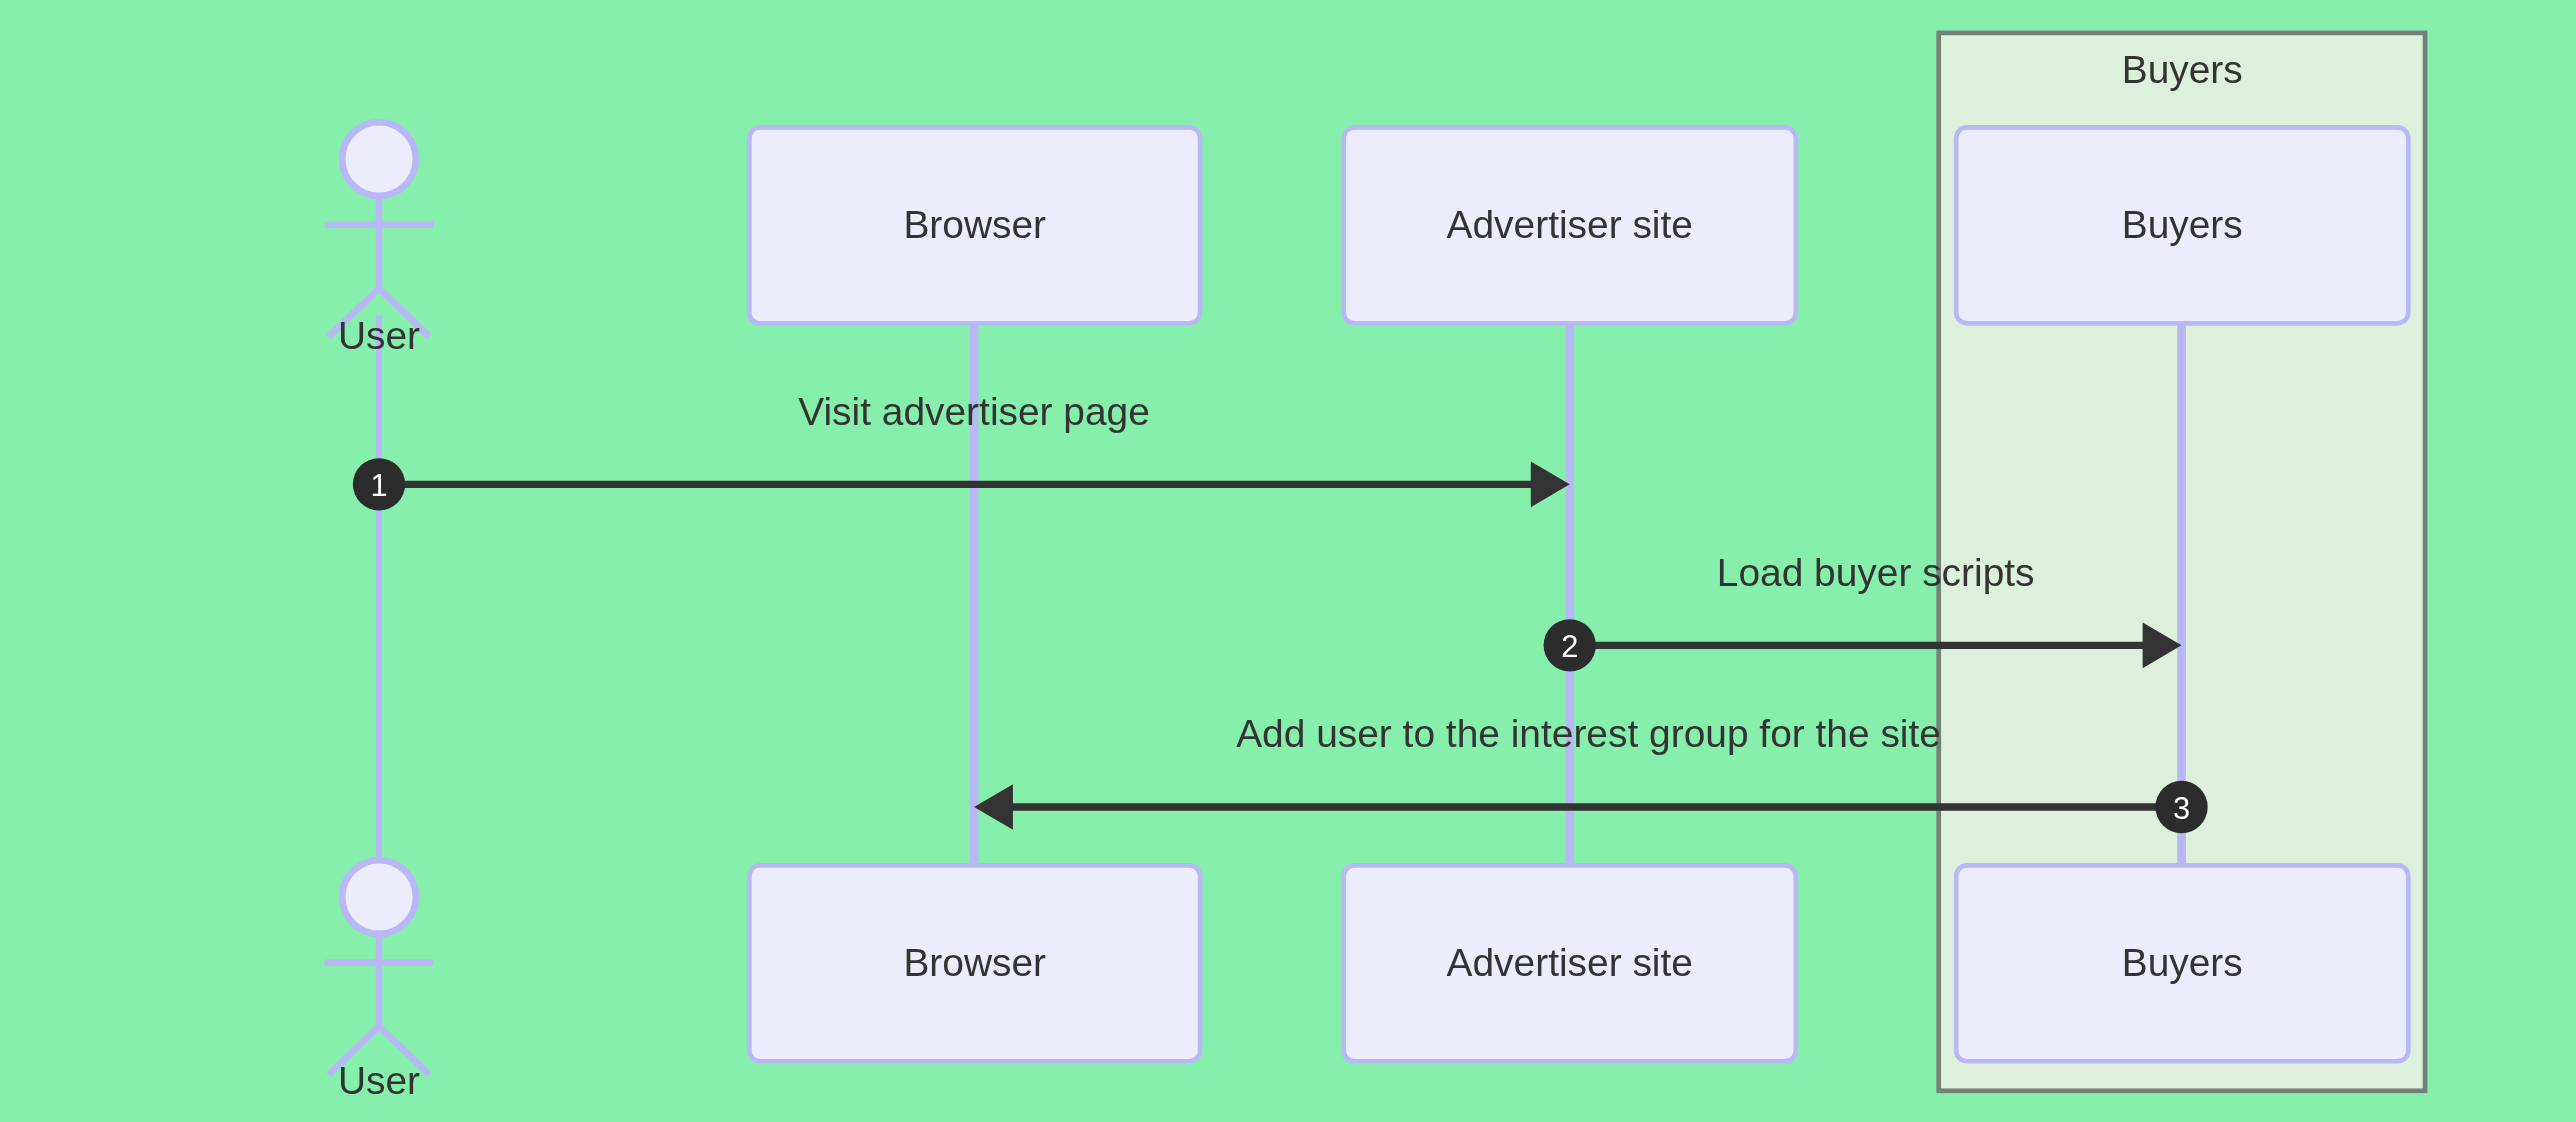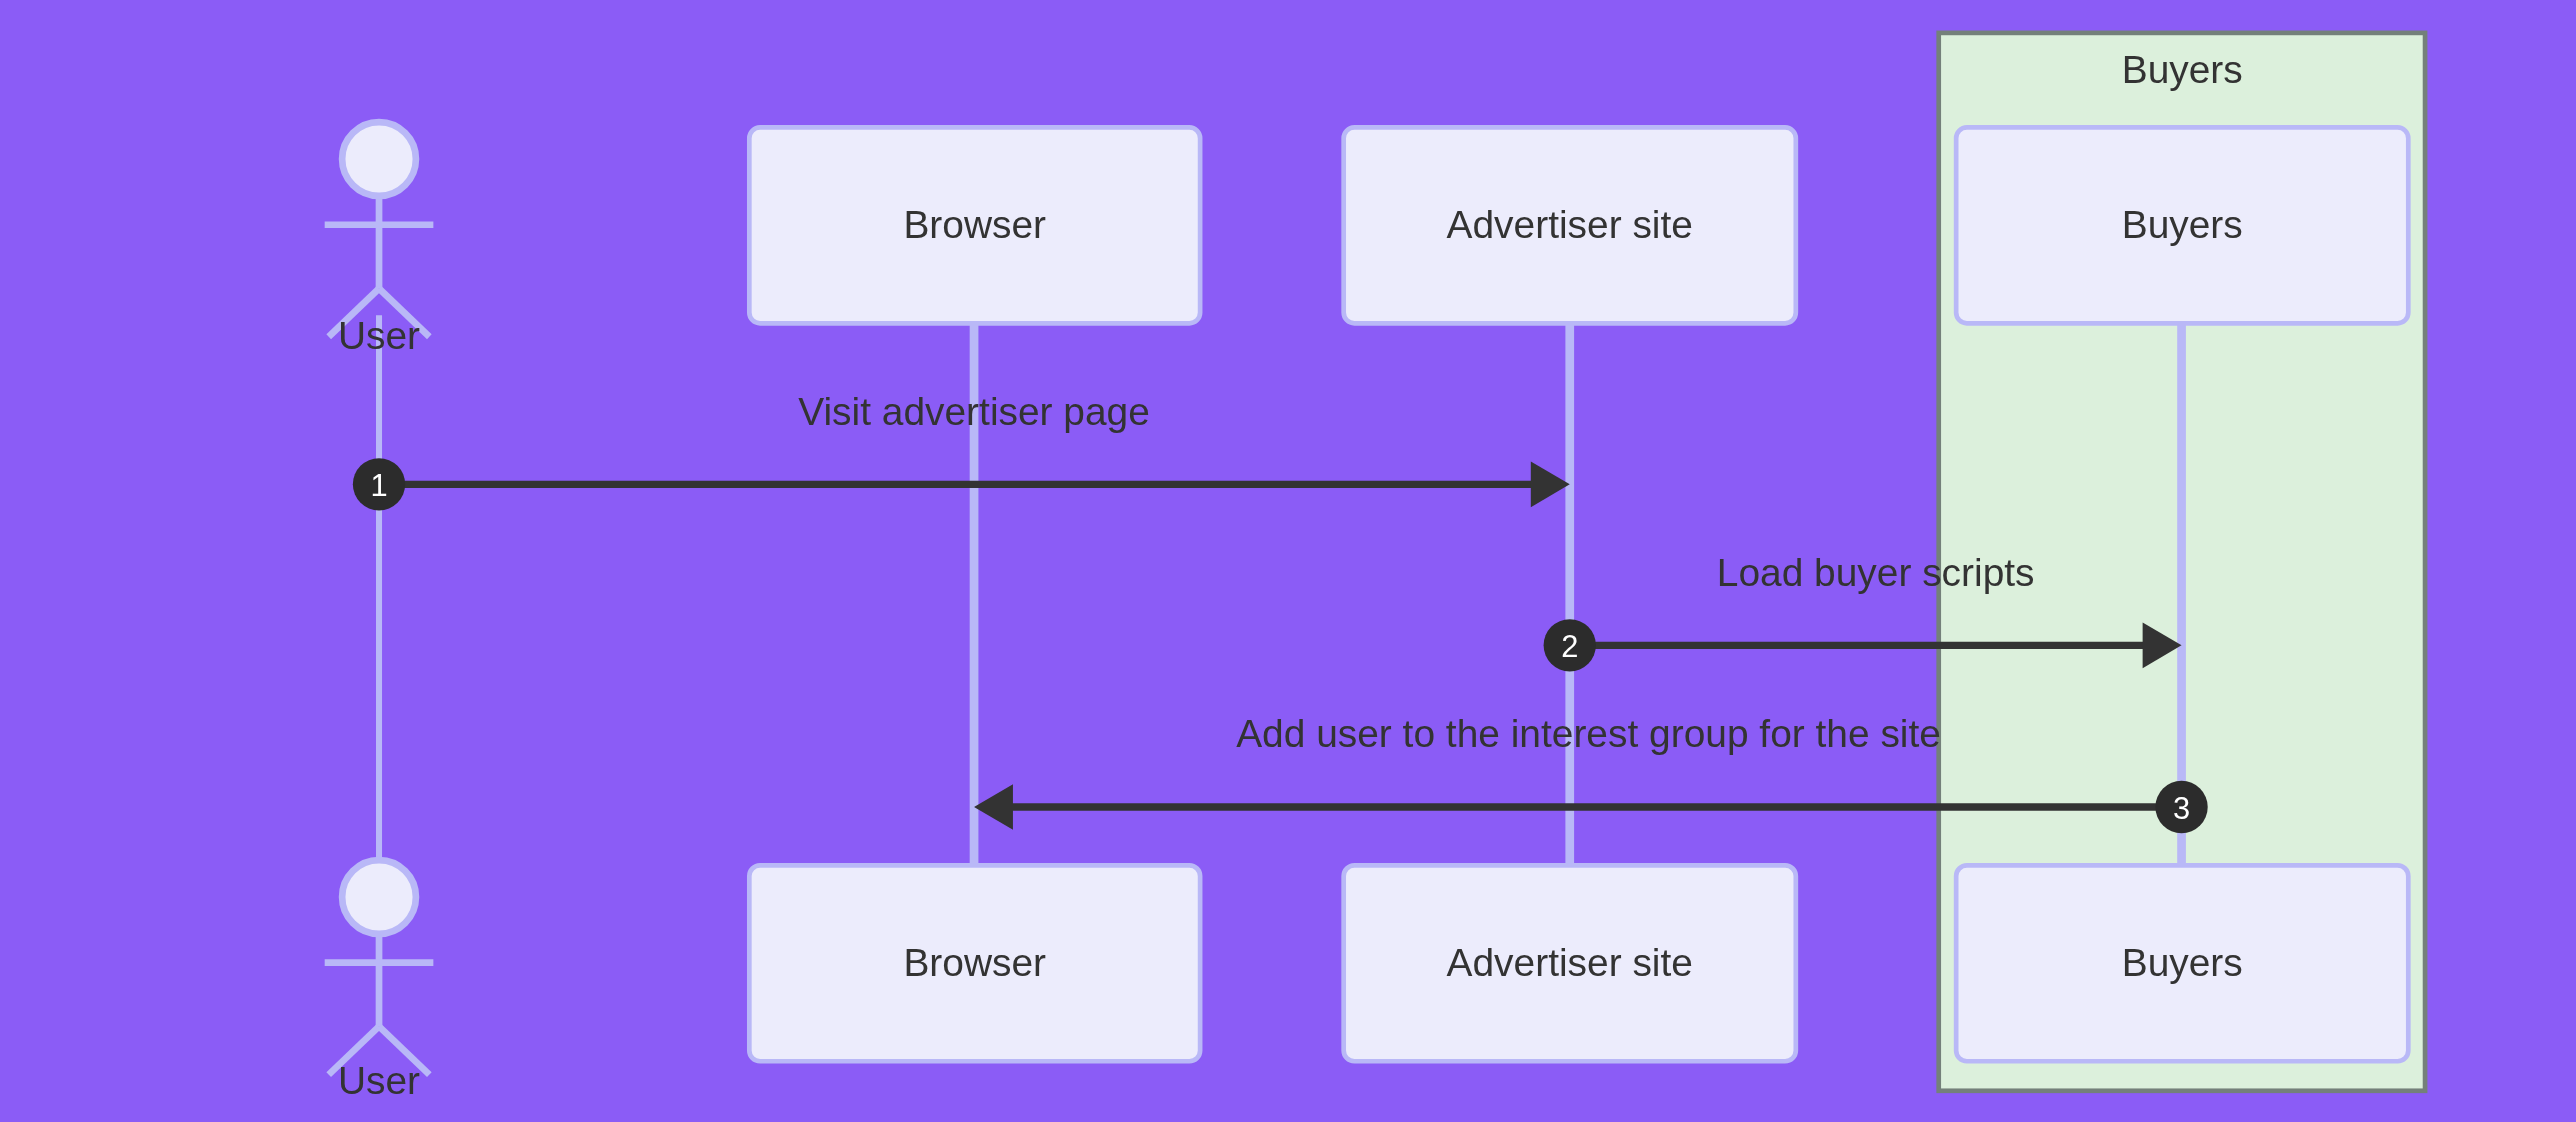--- a/index.html
+++ b/index.html
@@ -10,21 +10,21 @@
   body {
     width: 2576px;
     height: 1123px;
     font-family: "Liberation Sans", sans-serif;
     overflow: hidden;
   }
   #diagram-root {
     position: relative;
     width: 2576px;
     height: 1123px;
-    background: #8b5cf6;
+    background: #86efac;
   }
   svg.layer {
     position: absolute;
     top: 0;
     left: 0;
     width: 2576px;
     height: 1123px;
   }
   .grp-title {
     font-size: 58px;

